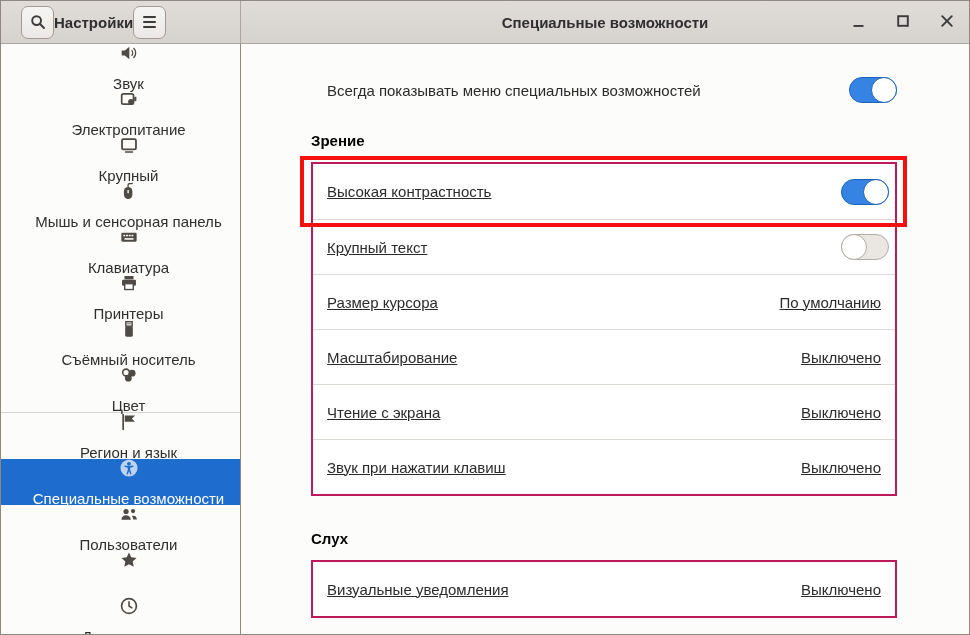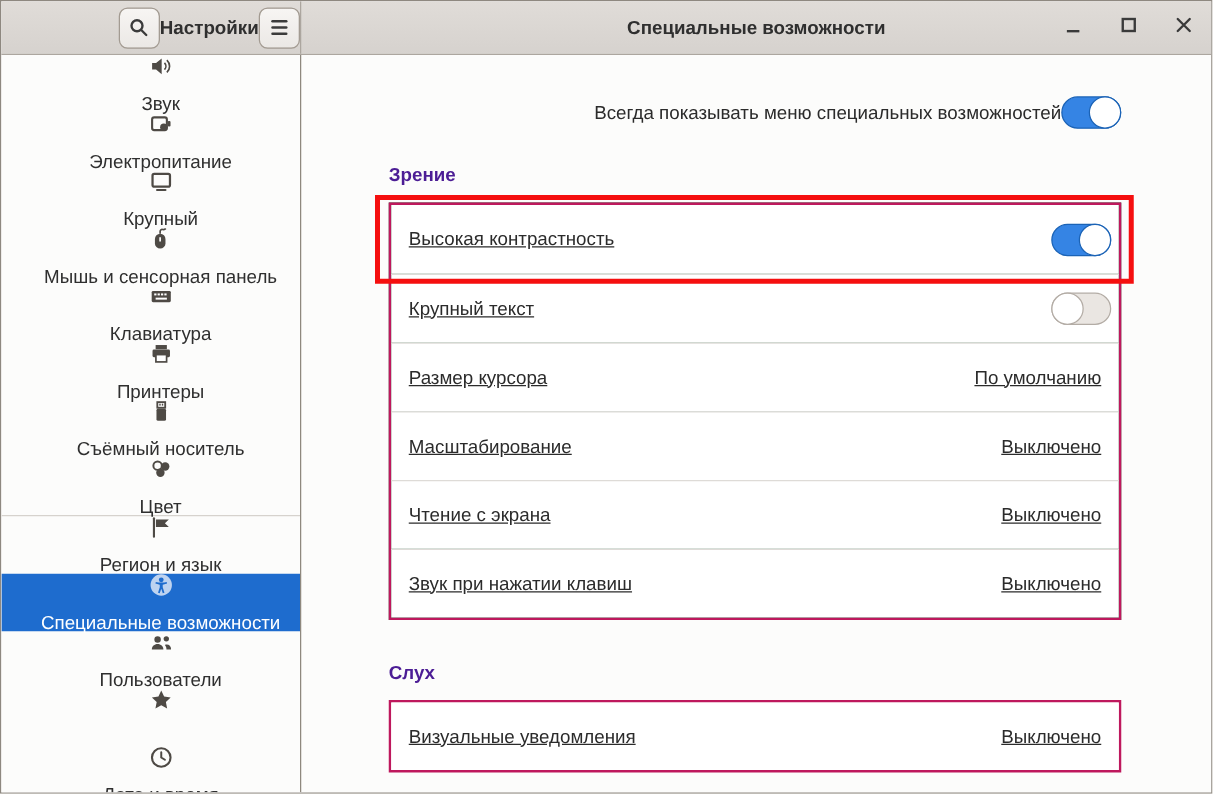--- a/index.html
+++ b/index.html
@@ -3,43 +3,43 @@
 <meta charset="utf-8">
 <style>
   * { margin:0; padding:0; box-sizing:border-box; }
   html,body { width:970px; height:635px; }
   body { font-family:"Liberation Sans","DejaVu Sans",sans-serif; font-size:15px; color:#2b2b2b; background:#fcfcfb; }
 
   .window { width:970px; height:635px; border:1px solid #8e8880; display:flex; flex-direction:column; overflow:hidden; background:#fcfcfb; }
 
   
   .headerbar { height:43px; flex:0 0 43px; display:flex; background:linear-gradient(#e0dcd8,#d6d2ce); border-bottom:1px solid #aca69f; }
-  .hb-left { width:240px; flex:0 0 240px; display:flex; align-items:center; justify-content:flex-end; padding:0 0; border-right:1px solid #aca69f; }
+  .hb-left { width:240px; flex:0 0 240px; display:flex; align-items:center; justify-content:flex-start; padding:0 20px; border-right:1px solid #aca69f; }
   .hb-right { flex:1; display:flex; align-items:center; justify-content:center; position:relative; }
   .hb-title { font-weight:bold; color:#2f2f2f; }
   .hb-btn { width:33px; height:33px; border:1px solid #a39b92; border-radius:7px; background:linear-gradient(#f7f5f3,#ebe8e5); display:flex; align-items:center; justify-content:center; cursor:pointer; }
   .hb-btn svg { display:block; }
   .menu-bars { display:flex; flex-direction:column; gap:2.6px; }
   .menu-bars i { display:block; width:13px; height:2.4px; background:#3b3b3b; border-radius:1px; }
   .win-controls { position:absolute; right:12px; top:0; height:100%; display:flex; align-items:center; gap:24px; }
   .win-btn { width:20px; height:20px; display:flex; align-items:center; justify-content:center; cursor:pointer; }
 
   
   .body { flex:1; display:flex; overflow:hidden; }
   .sidebar { width:240px; flex:0 0 240px; background:#fcfcfb; border-right:1px solid #8e887e; overflow:hidden; }
   .side-item { height:46px; display:flex; align-items:center; gap:13px; padding-left:16px; cursor:pointer; color:#2f2f2f;flex-direction:column; }
   .side-item .icn { width:18px; height:18px; flex:0 0 18px; display:flex; align-items:center; justify-content:center; }
   .side-item.selected { background:#1e6cce; color:#ffffff; }
   .side-divider { height:1px; background:#d6d2cd; }
 
   
   .main { flex:1; padding:26px 0 0 70px; }
   .content-col { width:586px; }
-  .inline-row { height:40px; display:flex; align-items:center; justify-content:flex-end;margin-left:16px; }
-  .section-label { font-weight:bold; color:#4c1d95; margin-top:22px; height:18px; }
+  .inline-row { height:40px; display:flex; align-items:center; justify-content:space-between;margin-left:16px; }
+  .section-label { font-weight:bold; color:#000000; margin-top:22px; height:18px; }
   .group { margin-top:12px; background:#14532d; border:2px solid #be185d; position:relative;text-decoration:underline; }
   .g-row { height:55px; display:flex; align-items:center; justify-content:space-between; padding:0 14px; cursor:pointer; background:#fff; }
   .g-row + .g-row { border-top:1px solid #dedbd7; }
   .g-row .val { color:#2b2b2b; }
   .group.single .g-row { height:54px;gap:37px; }
 
   .highlight-rect { position:absolute; top:-8px; left:-13px; width:calc(100% + 25px); height:71px; border:4px solid #f50f0f; pointer-events:none; z-index:5; }
 
   
   .switch { width:48px; height:26px; border-radius:13px; position:relative; flex:0 0 48px; cursor:pointer; }

